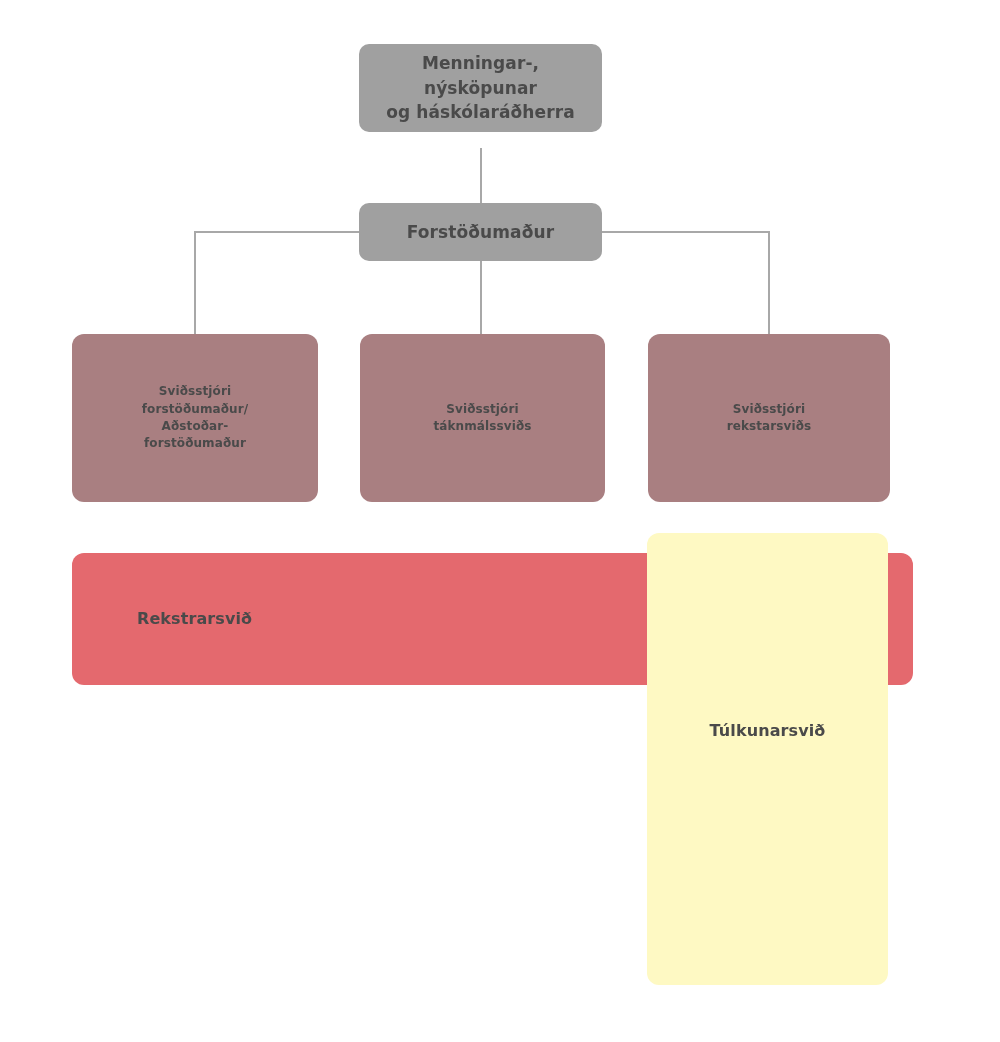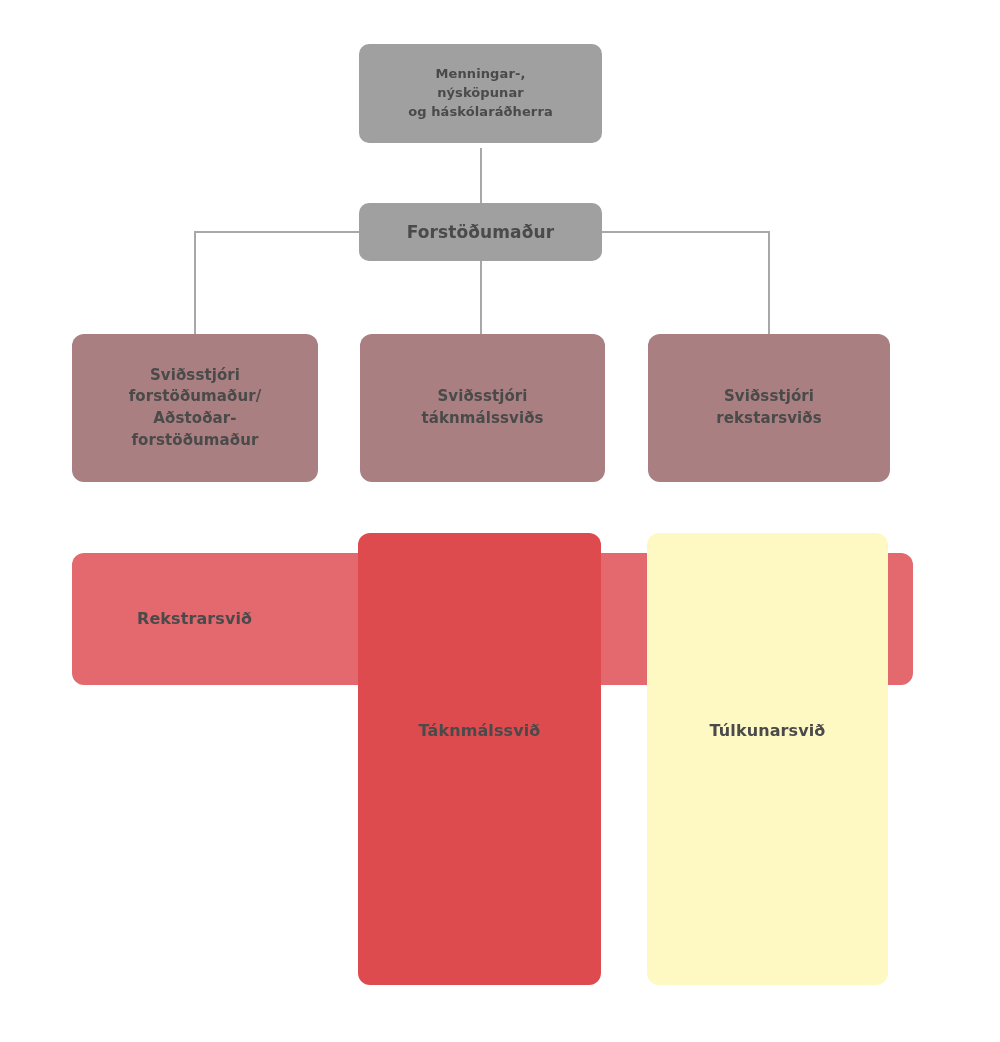--- a/index.html
+++ b/index.html
@@ -29,43 +29,43 @@
     font-weight: bold;
     line-height: 1.45;
     letter-spacing: 0.1px;
     -webkit-font-smoothing: antialiased;
   }
   
   .node-minister {
     left: 359px;
     top: 44px;
     width: 243px;
-    height: 99px;
+    height: 88px;
     background: #a0a0a0;
     border-radius: 10px;
-    font-size: 13px;
+    font-size: 17px;
     padding: 0 10px;
   }
   
   .node-director {
     left: 359px;
     top: 203px;
     width: 243px;
     height: 58px;
     background: #a0a0a0;
     border-radius: 10px;
     font-size: 17px;
   }
   
   .node-manager {
     top: 334px;
-    height: 148px;
+    height: 168px;
     background: #a97f81;
     border-radius: 12px;
-    font-size: 15px;
+    font-size: 12px;
     padding: 0 14px;
   }
   .node-manager-1 { left: 72px;  width: 246px; }
   .node-manager-2 { left: 360px; width: 245px; }
   .node-manager-3 { left: 648px; width: 242px; }
 
   
   .node-division {
     font-size: 16px;
     border-radius: 12px;
@@ -164,21 +164,18 @@
     <span class="node-label">
       <span>Sviðsstjóri</span><br>
       <span>rekstarsviðs</span>
     </span>
   </div>
 
   <div class="node node-division division-operations">
     <span class="node-label" style="text-align:left;">Rekstrarsvið</span>
   </div>
 
-  <div class="node node-division division-sign">
-    <span class="node-label">Táknmálssvið</span>
-  </div>
 
   <div class="node node-division division-interpret">
     <span class="node-label">Túlkunarsvið</span>
   </div>
 
 </div>
 
 </body></html>

